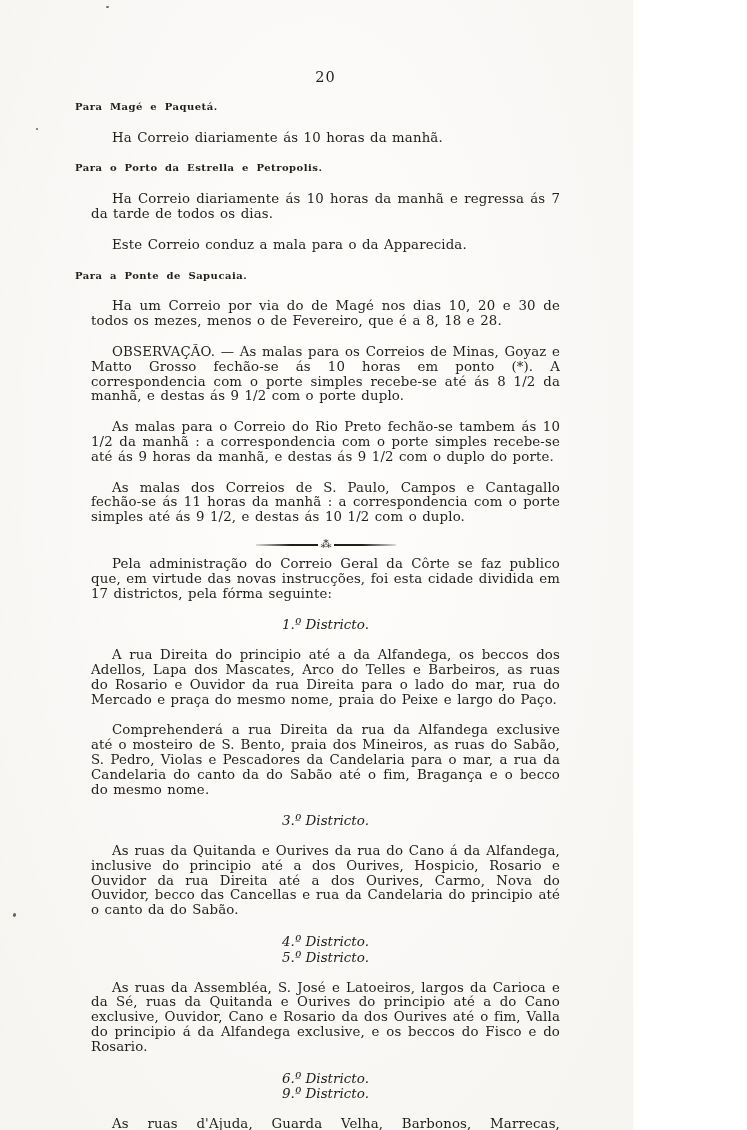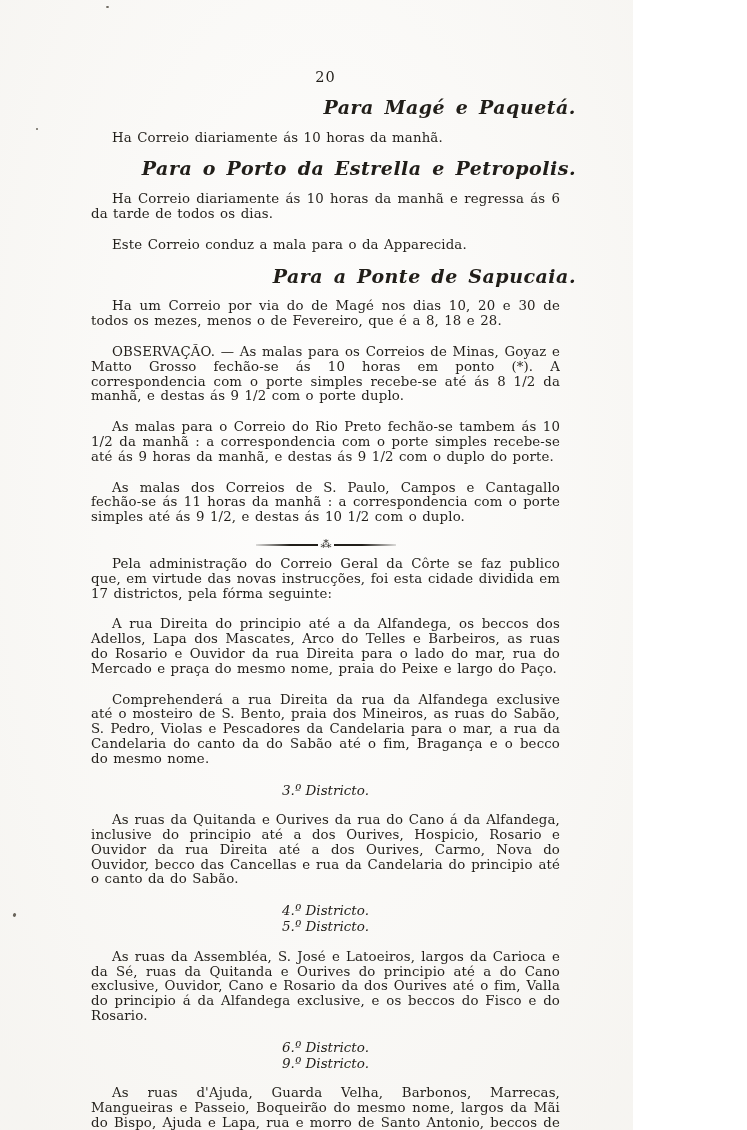--- a/index.html
+++ b/index.html
@@ -20,26 +20,25 @@
     overflow: hidden;
   }
   .pagenum {
     text-align: center;
     font-size: 14.5px;
     letter-spacing: 1px;
     margin-bottom: 10px;
   }
   .heading {
     font-weight: 700;
-    text-align: right;
-    font-size: 19px;
+    text-align: left;
+    font-size: 10px;
     letter-spacing: 0.5px;
     word-spacing: 3.5px;
     margin: 5px 0 4px;
-    font-style: italic;
   }
   .para {
     text-align: justify;
     text-indent: 21px;
     word-spacing: 1px;
     letter-spacing: 0.15px;
     margin: 16px;
   }
   .para.spaced { margin-top: 8px; }
   .district {
@@ -103,33 +102,34 @@
   <span class="speck s1"></span>
   <span class="speck s2"></span>
   <span class="speck s3"></span>
 
   <div class="pagenum">20</div>
 
   <main>
       <div class="heading">Para Magé e Paquetá.</div>
       <p class="para">Ha Correio diariamente ás 10 horas da manhã.</p>
       <div class="heading">Para o Porto da Estrella e Petropolis.</div>
-      <p class="para">Ha Correio diariamente ás 10 horas da manhã e regressa ás 6 da tarde de todos os dias.</p>
+      <p class="para">Ha Correio diariamente ás 10 horas da manhã e regressa ás 7 da tarde de todos os dias.</p>
       <p class="para">Este Correio conduz a mala para o da Apparecida.</p>
       <div class="heading">Para a Ponte de Sapucaia.</div>
       <p class="para">Ha um Correio por via do de Magé nos dias 10, 20 e 30 de todos os mezes, menos o de Fevereiro, que é a 8, 18 e 28.</p>
       <p class="para spaced">OBSERVAÇÃO. — As malas para os Correios de Minas, Goyaz e Matto Grosso fechão-se ás 10 horas em ponto (*). A correspondencia com o porte simples recebe-se até ás 8 1/2 da manhã, e destas ás 9 1/2 com o porte duplo.</p>
       <p class="para">As malas para o Correio do Rio Preto fechão-se tambem ás 10 1/2 da manhã : a correspondencia com o porte simples recebe-se até ás 9 horas da manhã, e destas ás 9 1/2 com o duplo do porte.</p>
       <p class="para">As malas dos Correios de S. Paulo, Campos e Cantagallo fechão-se ás 11 horas da manhã : a correspondencia com o porte simples até ás 9 1/2, e destas ás 10 1/2 com o duplo.</p>
       <div class="divider">
         <span class="rule left"></span>
         <span class="orn">⁂</span>
         <span class="rule right"></span>
       </div>
       <p class="para spaced">Pela administração do Correio Geral da Côrte se faz publico que, em virtude das novas instrucções, foi esta cidade dividida em 17 districtos, pela fórma seguinte:</p>
+      <div class="district">1.º Districto.</div>
       <p class="para">A rua Direita do principio até a da Alfandega, os beccos dos Adellos, Lapa dos Mascates, Arco do Telles e Barbeiros, as ruas do Rosario e Ouvidor da rua Direita para o lado do mar, rua do Mercado e praça do mesmo nome, praia do Peixe e largo do Paço.</p>
       <p class="para">Comprehenderá a rua Direita da rua da Alfandega exclusive até o mosteiro de S. Bento, praia dos Mineiros, as ruas do Sabão, S. Pedro, Violas e Pescadores da Candelaria para o mar, a rua da Candelaria do canto da do Sabão até o fim, Bragança e o becco do mesmo nome.</p>
       <div class="district">3.º Districto.</div>
       <p class="para">As ruas da Quitanda e Ourives da rua do Cano á da Alfandega, inclusive do principio até a dos Ourives, Hospicio, Rosario e Ouvidor da rua Direita até a dos Ourives, Carmo, Nova do Ouvidor, becco das Cancellas e rua da Candelaria do principio até o canto da do Sabão.</p>
       <div class="district">4.º Districto.</div>
       <div class="district">5.º Districto.</div>
       <p class="para">As ruas da Assembléa, S. José e Latoeiros, largos da Carioca e da Sé, ruas da Quitanda e Ourives do principio até a do Cano exclusive, Ouvidor, Cano e Rosario da dos Ourives até o fim, Valla do principio á da Alfandega exclusive, e os beccos do Fisco e do Rosario.</p>
       <div class="district">6.º Districto.</div>
       <div class="district">9.º Districto.</div>
       <p class="para">As ruas d'Ajuda, Guarda Velha, Barbonos, Marrecas, Mangueiras e Passeio, Boqueirão do mesmo nome, largos da Mãi do Bispo, Ajuda e Lapa, rua e morro de Santo Antonio, beccos de Manoel de Carvalho, Proposito e Cayrú.</p>

